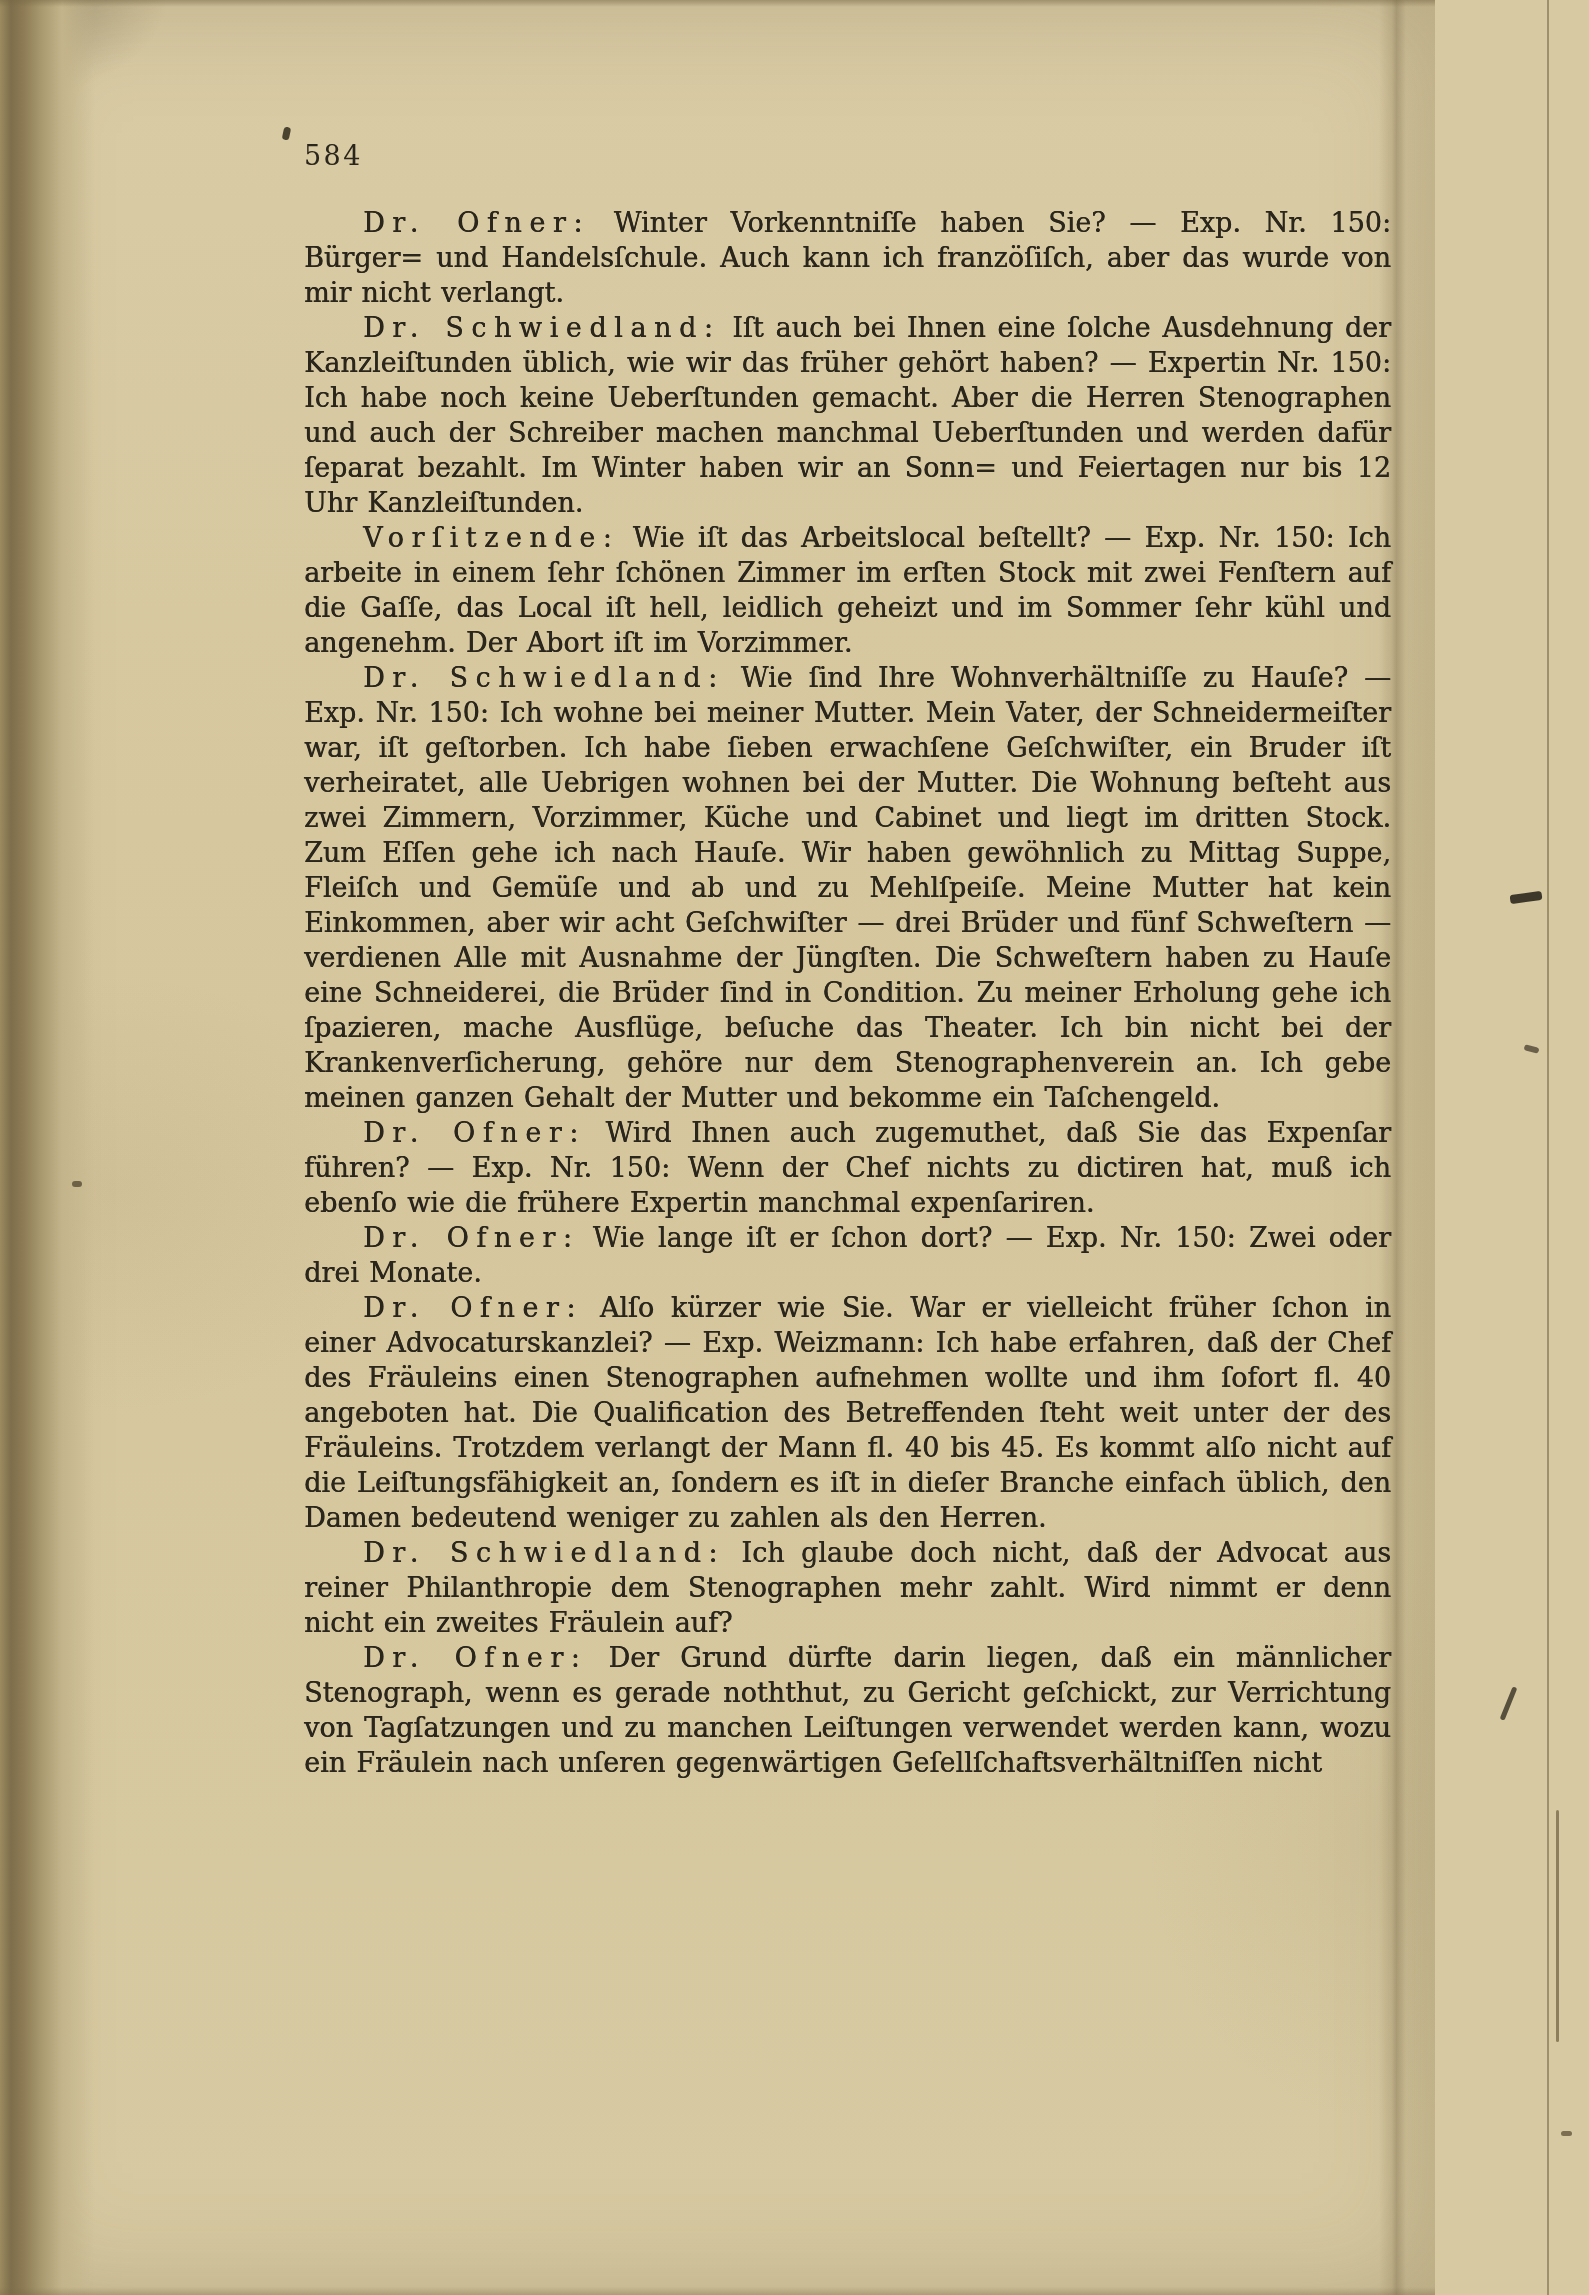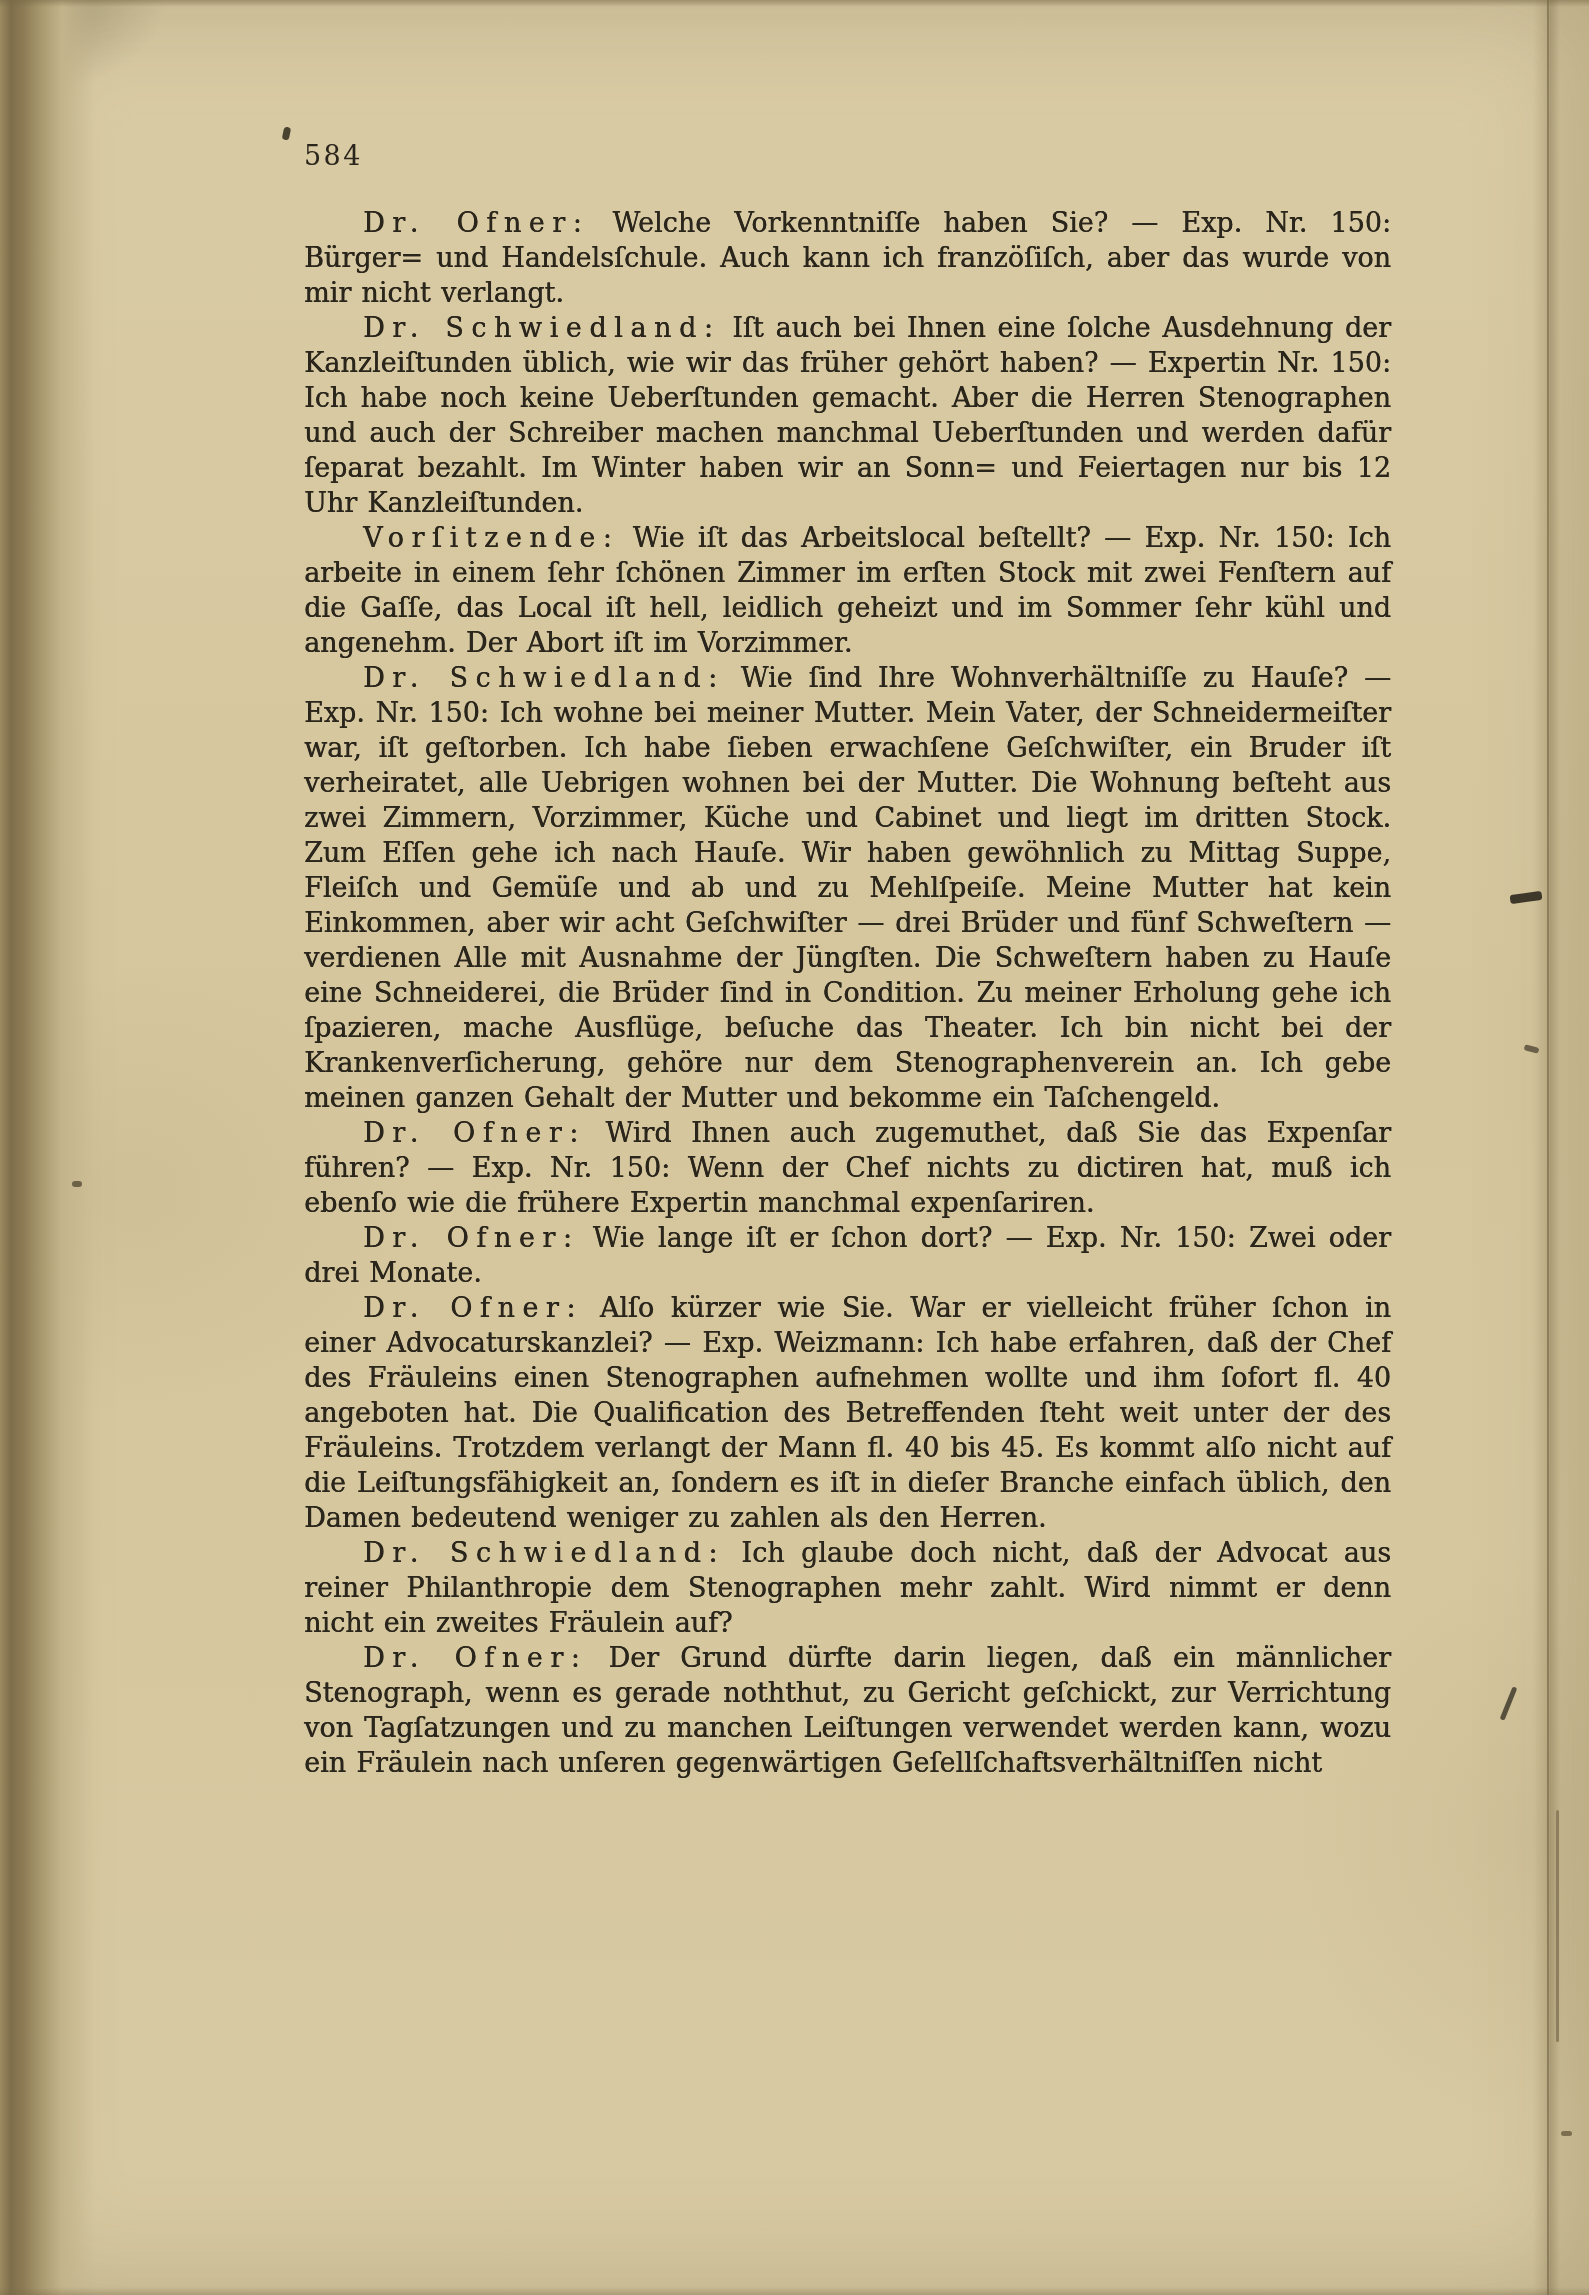--- a/index.html
+++ b/index.html
@@ -4,21 +4,21 @@
 <style>
   html, body { margin: 0; padding: 0; }
   body {
     width: 1589px; height: 2295px;
     font-family: "DejaVu Serif", "Liberation Serif", serif;
     background: #d7c9a1;
     overflow: hidden;
   }
   .scan {
     position: relative;
-    width: 1589px; height: 2295px;
+    width: 1435px; height: 2295px;
     background:
       radial-gradient(ellipse 238px 143px at 0% 0%, rgba(92,82,56,0.45), rgba(92,82,56,0) 70%),
       radial-gradient(ellipse 397px 318px at 8% 52%, rgba(120,100,60,0.07), rgba(120,100,60,0) 70%),
       radial-gradient(ellipse 334px 413px at 96% 80%, rgba(120,100,60,0.08), rgba(120,100,60,0) 70%),
       linear-gradient(180deg, #d9cba4 0%, #d5c69d 45%, #d7c9a1 100%);
     box-shadow: inset 0 0 111px rgba(104,91,59,0.28);
   }
   
   .left-edge {
     position: absolute; left: 0; top: 0; bottom: 0; width: 95px;
@@ -94,21 +94,21 @@
   <div class="mark mark-right-dash"></div>
   <div class="mark mark-right-tick"></div>
   <div class="mark mark-left-speck"></div>
   <div class="mark mark-right-slash"></div>
   <div class="mark mark-right-line"></div>
   <div class="mark mark-bottom-dot"></div>
 
   <div class="page-number">584</div>
 
   <div class="text-block">
-  <p class="para"><span class="speaker">Dr. Ofner:</span><span class="ptext"> Welche Vorkenntniſſe haben Sie? — Exp. Nr. 150: Bürger= und Handelsſchule. Auch kann ich franzöſiſch, aber das wurde von mir nicht verlangt.</span></p>
+  <p class="para"><span class="speaker">Dr. Ofner:</span><span class="ptext"> Winter Vorkenntniſſe haben Sie? — Exp. Nr. 150: Bürger= und Handelsſchule. Auch kann ich franzöſiſch, aber das wurde von mir nicht verlangt.</span></p>
 
 
 
   <p class="para"><span class="speaker">Dr. Schwiedland:</span><span class="ptext"> Iſt auch bei Ihnen eine ſolche Ausdehnung der Kanzleiſtunden üblich, wie wir das früher gehört haben? — Expertin Nr. 150: Ich habe noch keine Ueberſtunden gemacht. Aber die Herren Stenographen und auch der Schreiber machen manchmal Ueberſtunden und werden dafür ſeparat bezahlt. Im Winter haben wir an Sonn= und Feiertagen nur bis 12 Uhr Kanzleiſtunden.</span></p>
 
   <p class="para"><span class="speaker">Vorſitzende:</span><span class="ptext"> Wie iſt das Arbeitslocal beſtellt? — Exp. Nr. 150: Ich arbeite in einem ſehr ſchönen Zimmer im erſten Stock mit zwei Fenſtern auf die Gaſſe, das Local iſt hell, leidlich geheizt und im Sommer ſehr kühl und angenehm. Der Abort iſt im Vorzimmer.</span></p>
 
   <p class="para"><span class="speaker">Dr. Schwiedland:</span><span class="ptext"> Wie ſind Ihre Wohnverhältniſſe zu Hauſe? — Exp. Nr. 150: Ich wohne bei meiner Mutter. Mein Vater, der Schneidermeiſter war, iſt geſtorben. Ich habe ſieben erwachſene Geſchwiſter, ein Bruder iſt verheiratet, alle Uebrigen wohnen bei der Mutter. Die Wohnung beſteht aus zwei Zimmern, Vorzimmer, Küche und Cabinet und liegt im dritten Stock. Zum Eſſen gehe ich nach Hauſe. Wir haben gewöhnlich zu Mittag Suppe, Fleiſch und Gemüſe und ab und zu Mehlſpeiſe. Meine Mutter hat kein Einkommen, aber wir acht Geſchwiſter — drei Brüder und fünf Schweſtern — verdienen Alle mit Ausnahme der Jüngſten. Die Schweſtern haben zu Hauſe eine Schneiderei, die Brüder ſind in Condition. Zu meiner Erholung gehe ich ſpazieren, mache Ausflüge, beſuche das Theater. Ich bin nicht bei der Krankenverſicherung, gehöre nur dem Stenographenverein an. Ich gebe meinen ganzen Gehalt der Mutter und bekomme ein Taſchengeld.</span></p>
 
 

